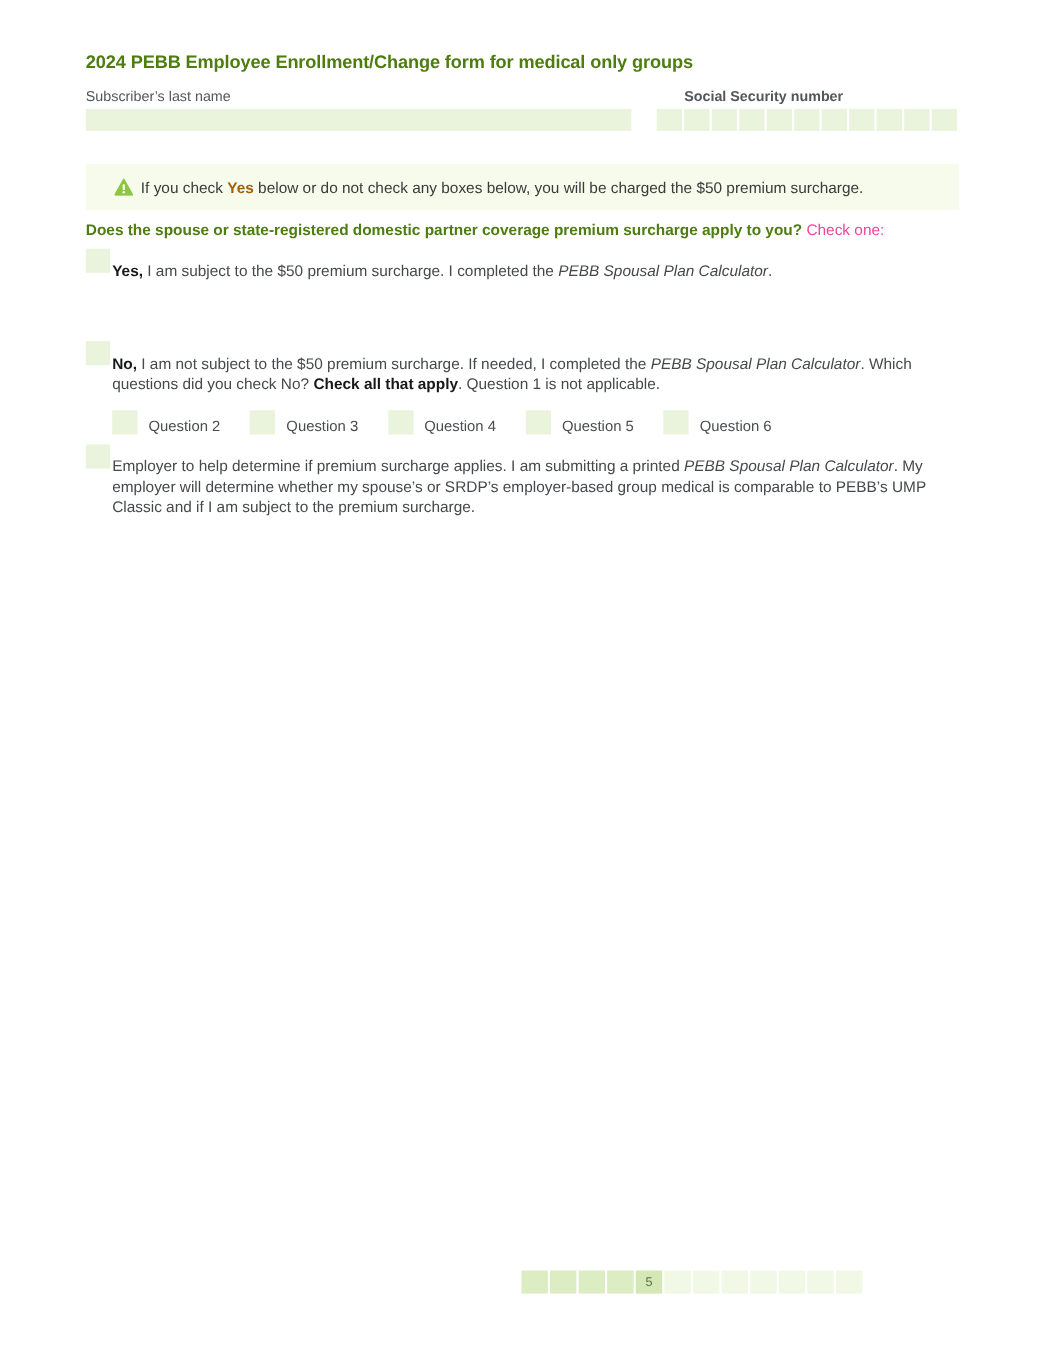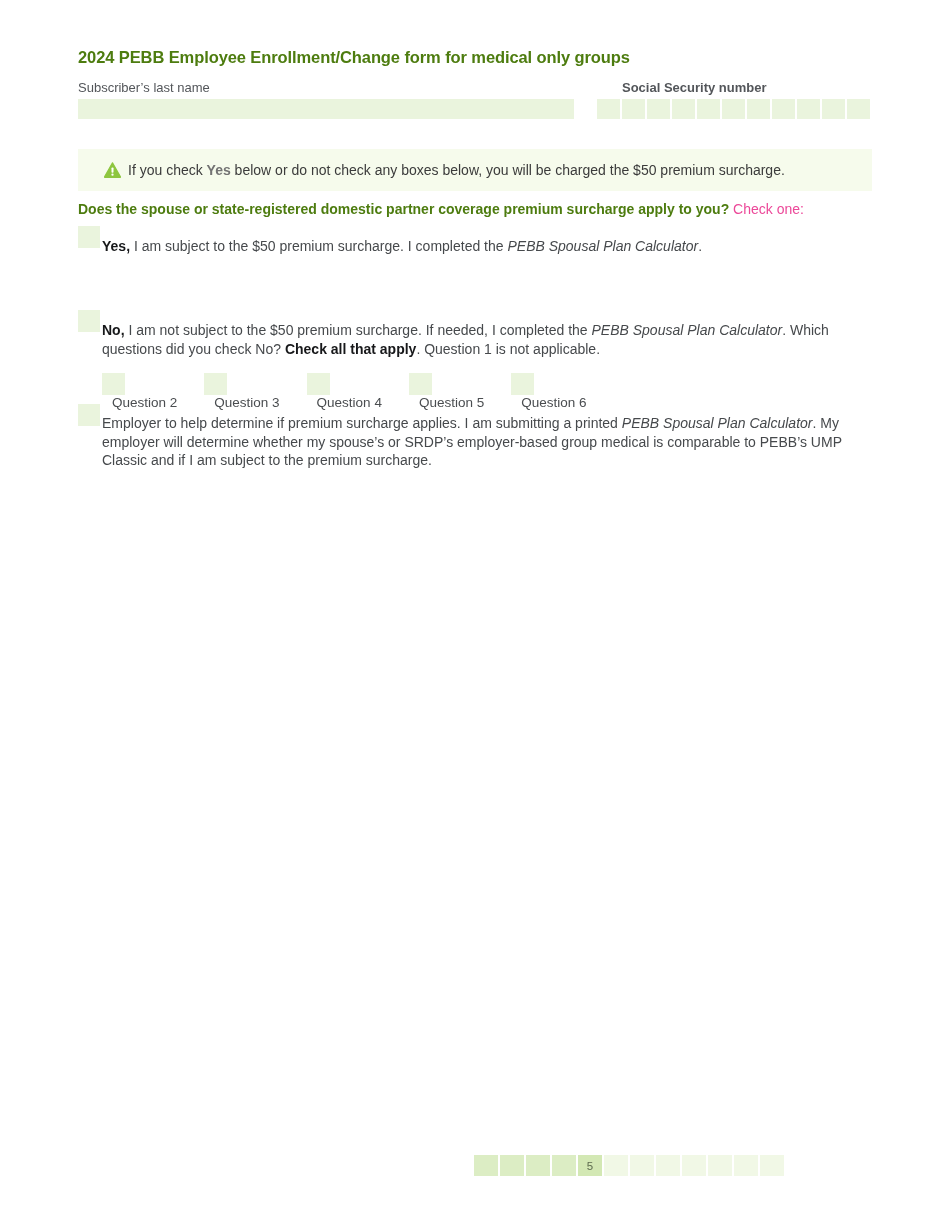--- a/index.html
+++ b/index.html
@@ -88,21 +88,21 @@
     height: 16px;
     flex: none;
     display: block;
   }
   .warn-text {
     font-size: 14px;
     color: #3b3b3b;
     line-height: 1;
     white-space: nowrap;
   }
-  .warn-text b { color: #737373; font-weight: bold; }
+  .warn-text b { color: #a16207; font-weight: bold; }
 
   
   .question-head {
     position: absolute;
     left: 78px;
     top: 201px;
     font-size: 14px;
     white-space: nowrap;
   }
   .question-head .q-bold {
@@ -166,22 +166,21 @@
   
   .q-row {
     position: absolute;
     left: 102px;
     top: 373px;
     display: flex;
     align-items: center;
   }
   .q-item {
     display: flex;
-    align-items: flex-start;
-    flex-direction: column;
+    align-items: flex-end;
   }
   .q-item .q-box {
     width: 23px;
     height: 22px;
     background: #eaf4dd;
     flex: none;
   }
   .q-item .q-label {
     font-size: 13.5px;
     color: #4a4d50;

